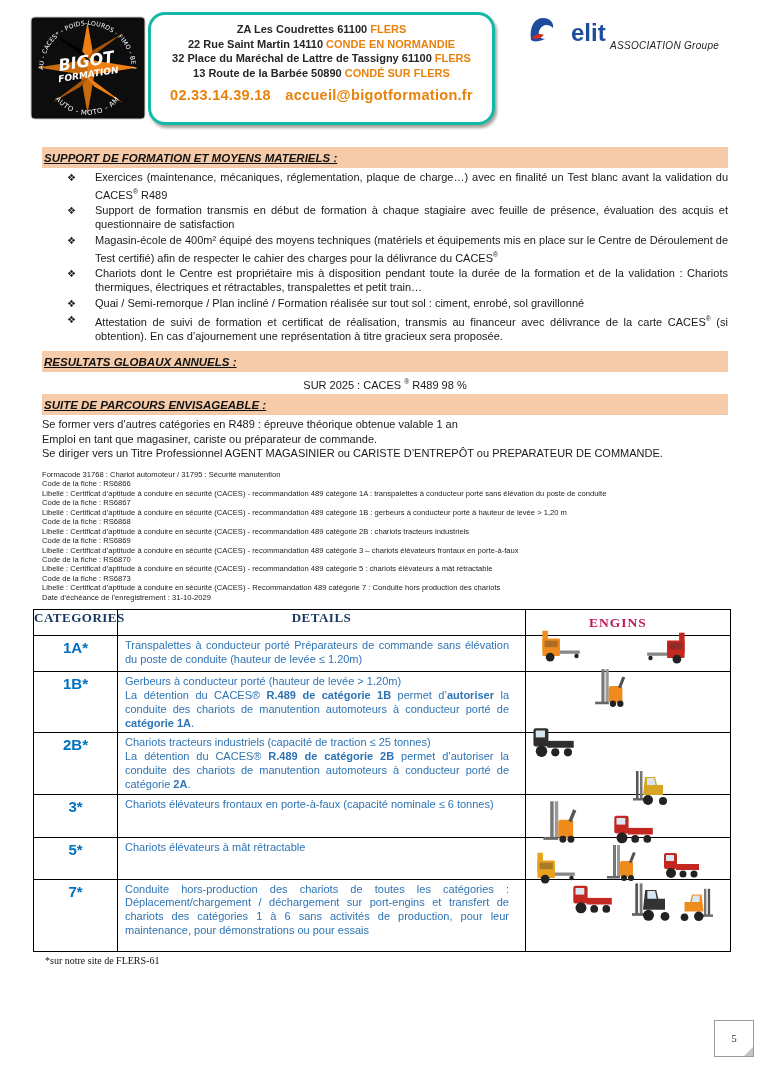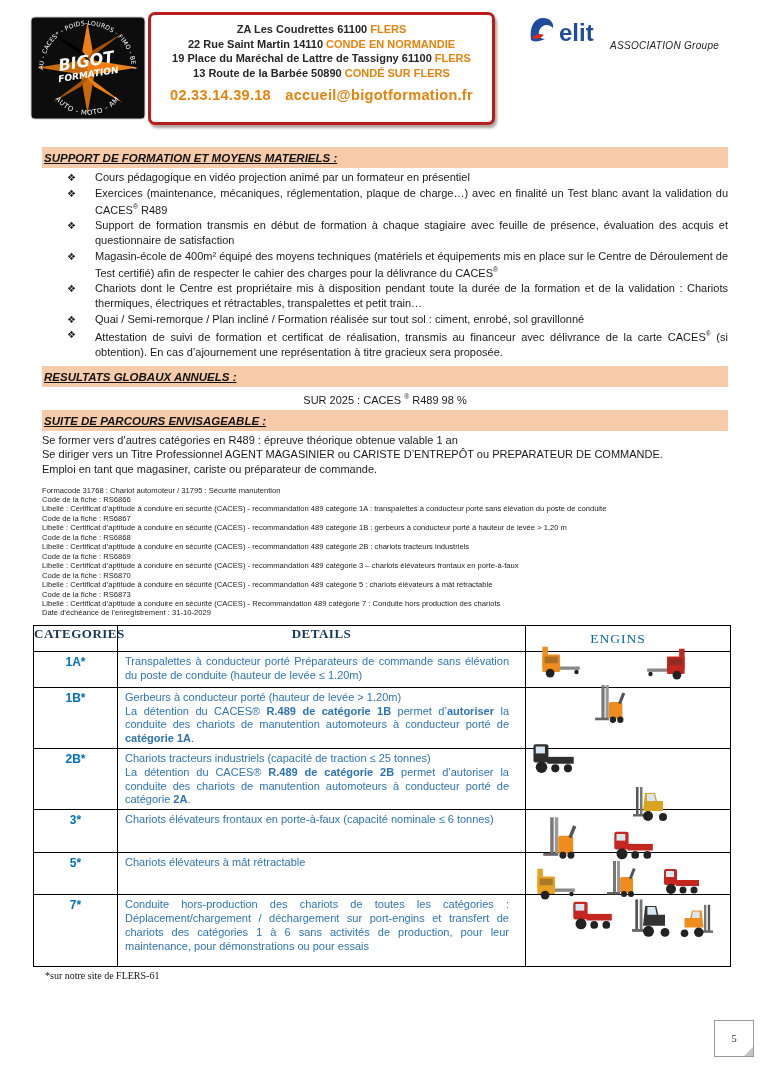--- a/index.html
+++ b/index.html
@@ -4,28 +4,28 @@
 <style>
   * { margin:0; padding:0; box-sizing:border-box; }
   html,body { background:#fff; }
   body { width:763px; height:1080px; font-family:"Liberation Sans", sans-serif; color:#1a1a1a; position:relative; overflow:hidden; }
   sup { font-size:.62em; vertical-align:super; }
 
   
   .hdr { position:absolute; top:12px; left:0; width:763px; height:118px; }
   .logo-box { position:absolute; left:30px; top:4px; width:116px; height:104px; }
   .addr-box { position:absolute; left:148px; top:0; width:347px; height:113px;
-      border:3px solid #b91c1c; border-radius:7px; box-shadow:2px 3px 3px #a9a29a;
+      border:3px solid #14b8a6; border-radius:17px; box-shadow:2px 3px 3px #a9a29a;
       background:#fff; text-align:center; padding-top:7px; }
   .addr-line { font-size:11px; font-weight:bold; color:#262626; line-height:14.5px; }
   .addr-line .city { color:#e8820c; }
   .contact-line { margin-top:7px; font-size:14.5px; font-weight:bold; color:#e8820c; letter-spacing:.3px; }
   .contact-line .mail { margin-left:10px; }
   .partner { position:absolute; left:527px; top:2px; }
-  .elit-wrap { display:flex; align-items:flex-end; }
+  .elit-wrap { display:flex; align-items:flex-end;gap:12px; }
   .elit-text { font-size:24px; font-weight:bold; color:#1f4c9c; line-height:22px; margin-left:2px; }
   .assoc { position:absolute; left:610px; top:28px; font-size:10px; font-style:italic; color:#222; letter-spacing:.3px; }
 
   
   .content { position:absolute; top:147px; left:42px; width:686px; }
   .bar { background:#f6cba9; padding:1px 0 2px 2px; margin-bottom:2px; }
   .bar span { font-weight:bold; font-style:italic; text-decoration:underline; font-size:11.5px; color:#111; }
   ul.bullets { list-style:none; margin-top:2px; }
   ul.bullets li { position:relative; padding-left:53px; font-size:11px; line-height:14.6px; text-align:justify; margin-bottom:1px; }
   ul.bullets li::before { content:"\2756"; position:absolute; left:25px; top:1px; font-size:10px; color:#222; }
@@ -35,31 +35,31 @@
   .rs-block div { font-size:7.6px; line-height:9.45px; color:#222; }
   .gap8 { height:8px; } .gap6 { height:6px; }
 
   
   .tbl-wrap { position:relative; margin-left:-9px; margin-top:7px; width:697px; }
   table.cats { border-collapse:collapse; width:697px; table-layout:fixed; }
   table.cats td, table.cats th { border:1px solid #000; vertical-align:top; }
   col.c1 { width:84px; } col.c2 { width:408px; } col.c3 { width:205px; }
   th.hcell { height:26px; text-align:center; vertical-align:middle;
       font-family:"Liberation Serif", serif; font-size:13px; letter-spacing:.5px; color:#17365d; }
-  td.cat { text-align:center; font-weight:bold; color:#0070c0; font-size:12px; padding-top:3px; }
+  td.cat { text-align:center; font-weight:bold; color:#0070c0; font-size:15px; padding-top:3px; }
   td.det { color:#2e74b5; font-size:11px; line-height:13.8px; padding:3px 16px 2px 7px; text-align:justify; }
   tbody tr:nth-child(1) td { height:36px; }
   tbody tr:nth-child(2) td { height:46px; }
   tbody tr:nth-child(3) td { height:47px; }
   tbody tr:nth-child(4) td { height:43px; }
   tbody tr:nth-child(5) td { height:42px; }
   tbody tr:nth-child(6) td { height:72px; }
   .engins-overlay { position:absolute; top:0; left:0; width:697px; height:312px; pointer-events:none; }
   .engins-label { position:absolute; left:505px; top:6px; width:160px; text-align:center;
-      font-family:"Liberation Serif", serif; font-weight:normal; font-size:13.5px; letter-spacing:1px; color:#0369a1; }
+      font-family:"Liberation Serif", serif; font-weight:bold; font-size:13.5px; letter-spacing:1px; color:#be185d; }
   .engin { position:absolute; }
   .footnote { font-family:"Liberation Serif", serif; font-size:10px; margin:3px 0 0 3px; color:#111; }
 
   
   .pagebox { position:absolute; left:714px; top:1020px; width:40px; height:37px; border:1px solid #9a9a9a;
       background:#fff; text-align:center; font-family:"Liberation Serif", serif; font-size:11px; color:#333; line-height:35px; }
   .pagebox .fold { position:absolute; right:0; bottom:0; width:0; height:0;
       border-left:9px solid transparent; border-bottom:9px solid #c4c4c4; }
 
   svg text { font-family:"DejaVu Sans", sans-serif; }
@@ -136,21 +136,21 @@
     </svg>
   </div>
 
   <div class="addr-box">
     <div>
 
         <div class="addr-line"><span>ZA Les Coudrettes 61100 </span><span class="city">FLERS</span></div>
 
         <div class="addr-line"><span>22 Rue Saint Martin 14110 </span><span class="city">CONDE EN NORMANDIE</span></div>
 
-        <div class="addr-line"><span>19 Place du Maréchal de Lattre de Tassigny 61100 </span><span class="city">FLERS</span></div>
+        <div class="addr-line"><span>32 Place du Maréchal de Lattre de Tassigny 61100 </span><span class="city">FLERS</span></div>
 
         <div class="addr-line"><span>13 Route de la Barbée 50890 </span><span class="city">CONDÉ SUR FLERS</span></div>
 
     </div>
     <div class="contact-line">
       <span>02.33.14.39.18</span>
       <span class="mail">accueil@bigotformation.fr</span>
     </div>
   </div>
 
@@ -165,42 +165,41 @@
   </div>
   <div class="assoc">ASSOCIATION Groupe</div>
 </div>
 
 <div class="content">
 
   <div class="bar">
     <span>SUPPORT DE FORMATION ET MOYENS MATERIELS :</span>
   </div>
   <ul class="bullets">
-    <li>Cours pédagogique en vidéo projection animé par un formateur en présentiel</li>
       <li>Exercices (maintenance, mécaniques, réglementation, plaque de charge…) avec en finalité un Test blanc avant la validation du CACES<sup>®</sup> R489</li>
       <li>Support de formation transmis en début de formation à chaque stagiaire avec feuille de présence, évaluation des acquis et questionnaire de satisfaction</li>
       <li>Magasin-école de 400m² équipé des moyens techniques (matériels et équipements mis en place sur le Centre de Déroulement de Test certifié) afin de respecter le cahier des charges pour la délivrance du CACES<sup>®</sup></li>
       <li>Chariots dont le Centre est propriétaire mis à disposition pendant toute la durée de la formation et de la validation : Chariots thermiques, électriques et rétractables, transpalettes et petit train…</li>
       <li>Quai / Semi-remorque / Plan incliné / Formation réalisée sur tout sol : ciment, enrobé, sol gravillonné</li>
       <li>Attestation de suivi de formation et certificat de réalisation, transmis au financeur avec délivrance de la carte CACES<sup>®</sup> (si obtention). En cas d’ajournement une représentation à titre gracieux sera proposée.</li>
   </ul>
 
   <div class="gap6"></div>
   <div class="bar">
     <span>RESULTATS GLOBAUX ANNUELS :</span>
   </div>
   <div class="centered-line">SUR 2025 : CACES <sup>®</sup> R489 98 %</div>
 
   <div class="bar">
     <span>SUITE DE PARCOURS ENVISAGEABLE :</span>
   </div>
   <div class="plain-lines">
     <div>Se former vers d’autres catégories en R489 : épreuve théorique obtenue valable 1 an</div>
+      <div>Emploi en tant que magasiner, cariste ou préparateur de commande.</div>
       <div>Se diriger vers un Titre Professionnel AGENT MAGASINIER ou CARISTE D’ENTREPÔT ou PREPARATEUR DE COMMANDE.</div>
-      <div>Emploi en tant que magasiner, cariste ou préparateur de commande.</div>
   </div>
 
   <div class="gap8"></div>
   <div class="rs-block">
     <div>Formacode 31768 : Chariot automoteur / 31795 : Sécurité manutention</div>
       <div>Code de la fiche : RS6866</div>
       <div>Libellé : Certificat d’aptitude à conduire en sécurité (CACES) - recommandation 489 catégorie 1A : transpalettes à conducteur porté sans élévation du poste de conduite</div>
       <div>Code de la fiche : RS6867</div>
       <div>Libellé : Certificat d’aptitude à conduire en sécurité (CACES) - recommandation 489 catégorie 1B : gerbeurs à conducteur porté à hauteur de levée &gt; 1,20 m</div>
       <div>Code de la fiche : RS6868</div>

